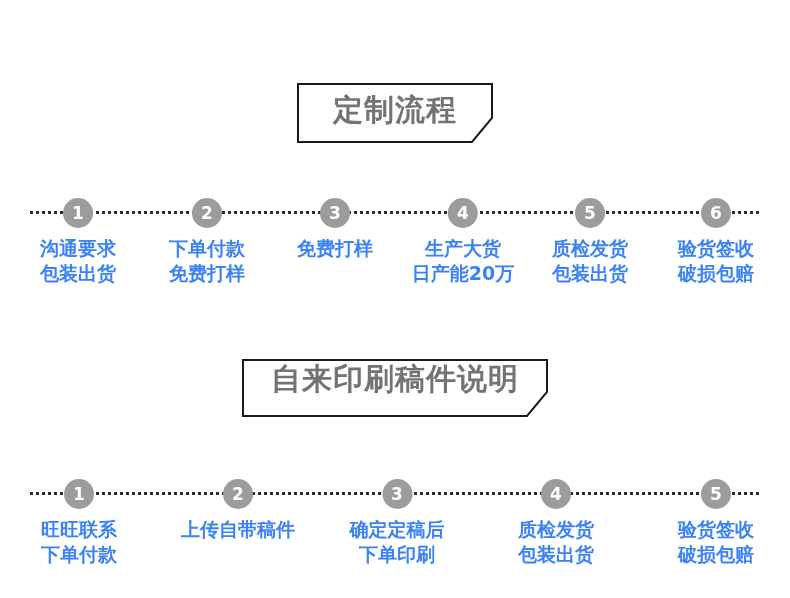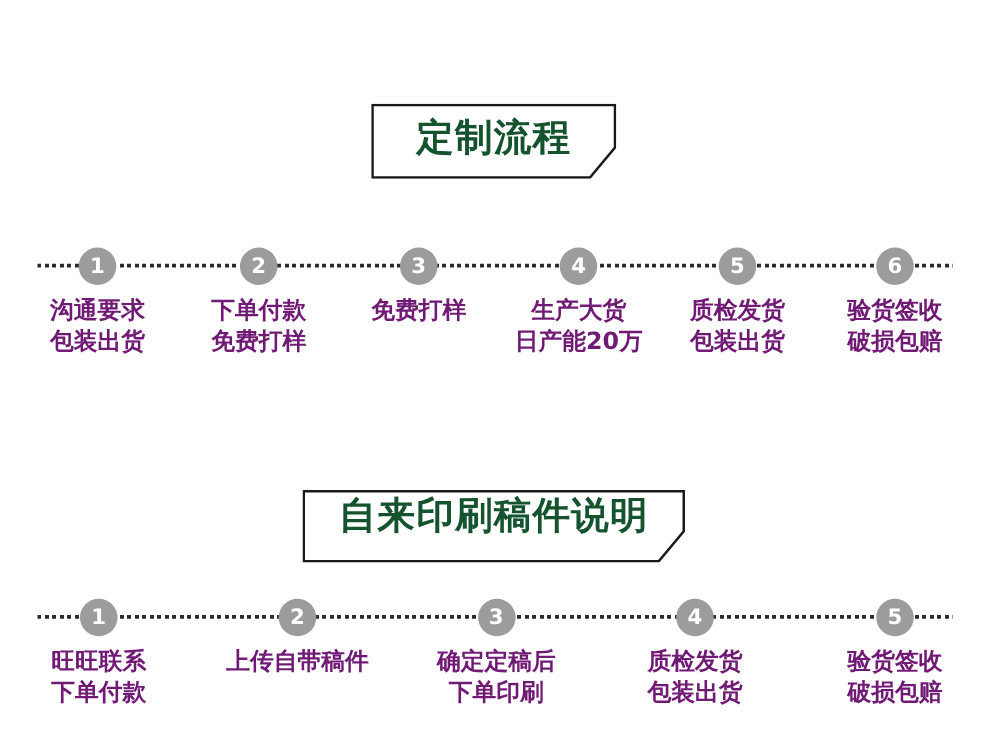--- a/index.html
+++ b/index.html
@@ -22,27 +22,27 @@
     transform: translateX(-50%);
     display: flex;
     align-items: center;
     justify-content: center;
   }
   .title-box svg { position: absolute; left: 0; top: 0; }
   .title-text {
     position: relative;
     font-size: 30px;
     font-weight: 600;
-    color: #14532d;
+    color: #737373;
     letter-spacing: 1px;
     transform: translateY(-3px);
     white-space: nowrap;
   }
   .title-box-1 { top: 83px; width: 196px; height: 60px; }
-  .title-box-2 { top: 359px; width: 306px; height: 46px; margin-top: 33px; }
+  .title-box-2 { top: 359px; width: 306px; height: 46px; }
 
   
   .flow {
     position: absolute;
     left: 0;
     width: 790px;
     height: 92px;
   }
   .flow-1 { top: 198px; }
   .flow-2 { top: 479px; }
@@ -72,21 +72,21 @@
     font-size: 17px;
     font-weight: bold;
     line-height: 30px;
     text-align: center;
   }
   .step-text {
     margin-top: 8px;
     font-size: 19px;
     line-height: 25px;
     font-weight: 600;
-    color: #701a75;
+    color: #3b82f6;
     white-space: nowrap;
   }
 </style>
 </head>
 <body>
 
 <div class="canvas">
 
   <div class="title-box title-box-1">
     <svg width="196" height="60" viewBox="0 0 196 60">

